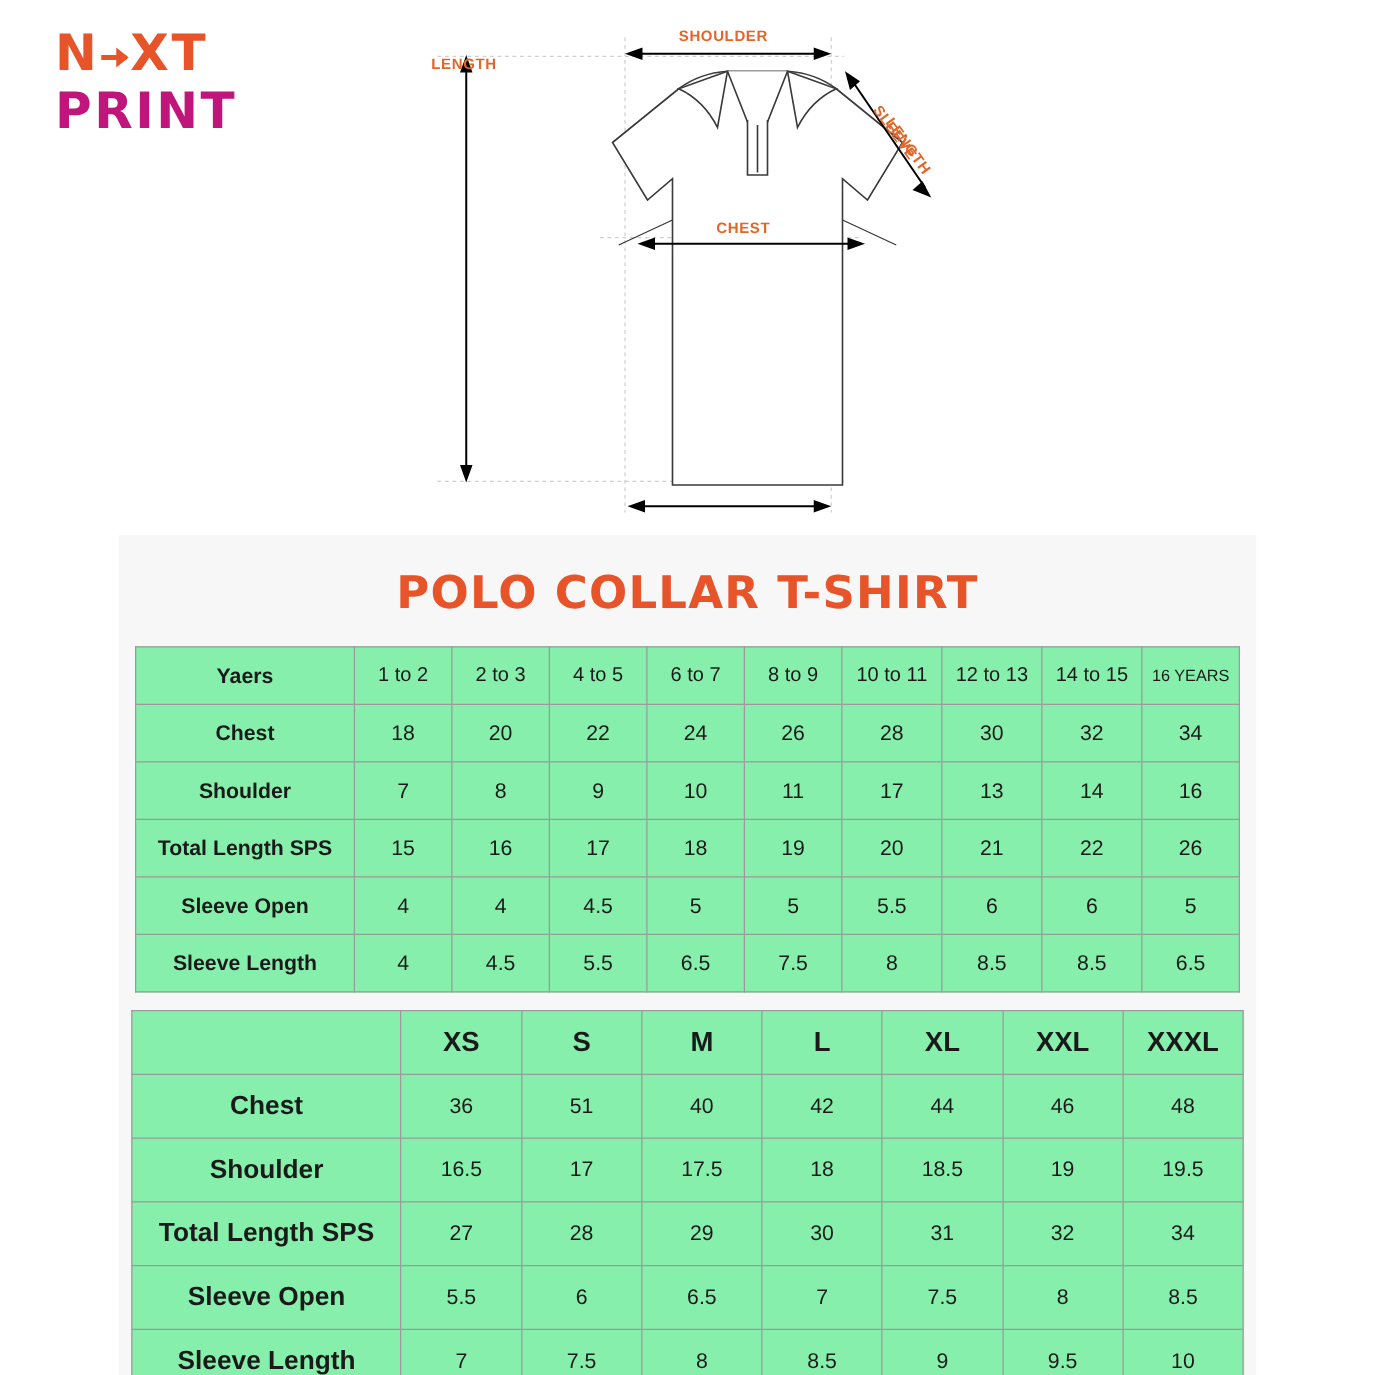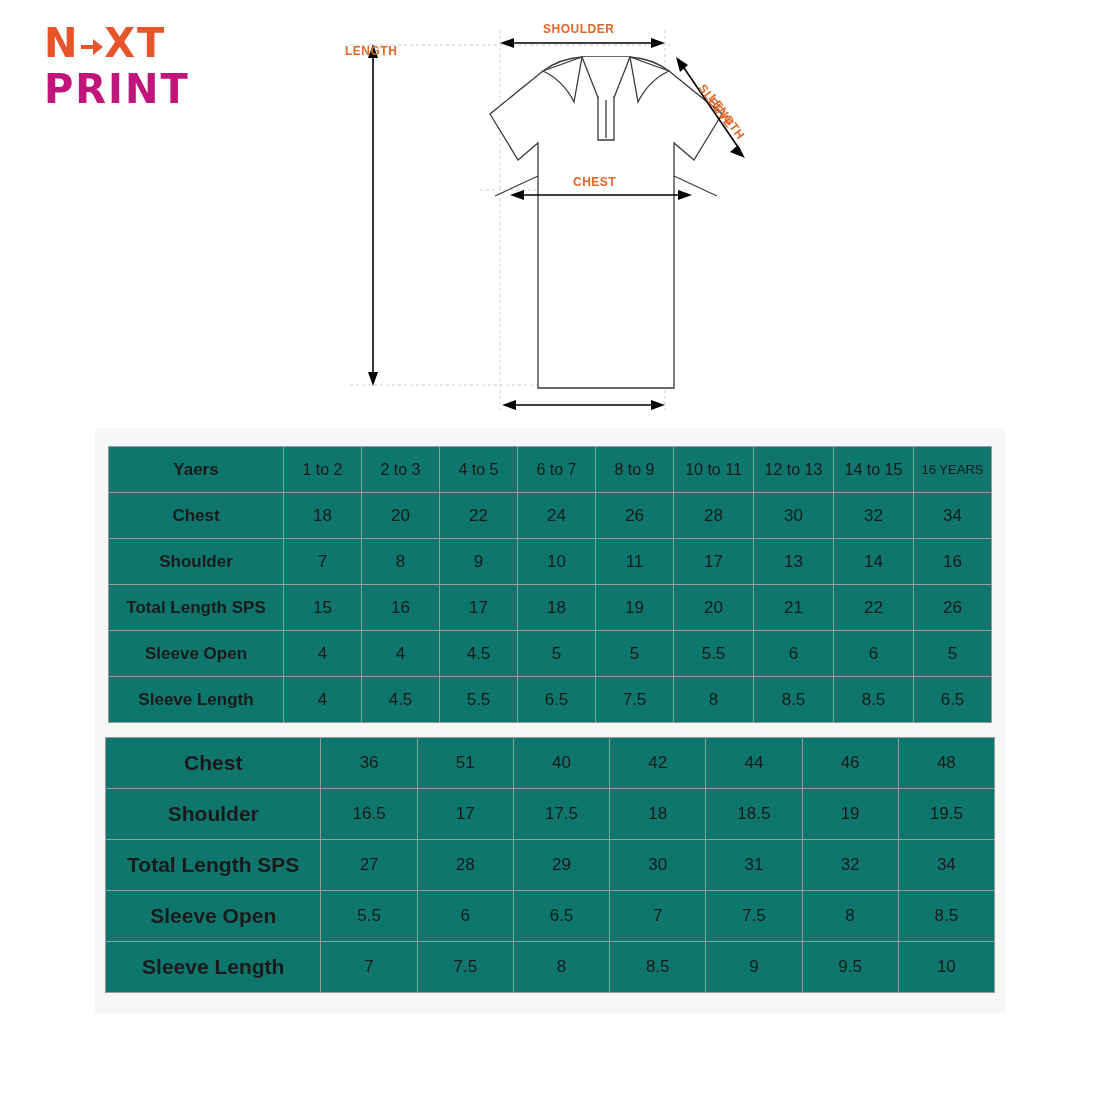--- a/index.html
+++ b/index.html
@@ -78,21 +78,21 @@
     color: #e8542a;
     font-size: 36px;
     font-weight: bold;
     letter-spacing: 1px;
     font-family: "DejaVu Sans", sans-serif;
     margin: 8px 0 22px 0;
   }
 
   table {
     border-collapse: collapse;
-    background: #0f766e;
+    background: #86efac;
     table-layout: fixed;
   }
   table.kids {
     margin: 0 auto;
     width: 864px;
   }
   table.adult {
     margin: 14px auto 0 auto;
     width: 890px;
   }
@@ -219,20 +219,21 @@
 
     <g>
       <line x1="182" y1="395" x2="325" y2="395" stroke="#000" stroke-width="1.6"></line>
       <polygon points="172,395 186,390 186,400" fill="#000"></polygon>
       <polygon points="335,395 321,390 321,400" fill="#000"></polygon>
     </g>
   </svg>
 </div>
 
 <div class="card">
+  <div class="card-title">POLO COLLAR T-SHIRT</div>
 
   <table class="kids">
     <colgroup>
       <col style="width:175px">
         <col style="width:78px">
         <col style="width:78px">
         <col style="width:78px">
       <col style="width:78px">
         <col style="width:78px">
         <col style="width:80px">
@@ -326,20 +327,30 @@
       <col style="width:215px">
         <col style="width:96px">
         <col style="width:96px">
         <col style="width:96px">
       <col style="width:96px">
         <col style="width:96px">
         <col style="width:96px">
         <col style="width:96px">
     </colgroup>
     <tbody>
+      <tr>
+        <td class="rowhdr blank"></td>
+        <td class="colhdr">XS</td>
+        <td class="colhdr">S</td>
+        <td class="colhdr">M</td>
+        <td class="colhdr">L</td>
+        <td class="colhdr">XL</td>
+        <td class="colhdr">XXL</td>
+        <td class="colhdr">XXXL</td>
+      </tr>
 
       <tr>
         <td class="rowhdr">Chest</td>
         <td>36</td>
         <td>51</td>
         <td>40</td>
         <td>42</td>
         <td>44</td>
         <td>46</td>
         <td>48</td>

